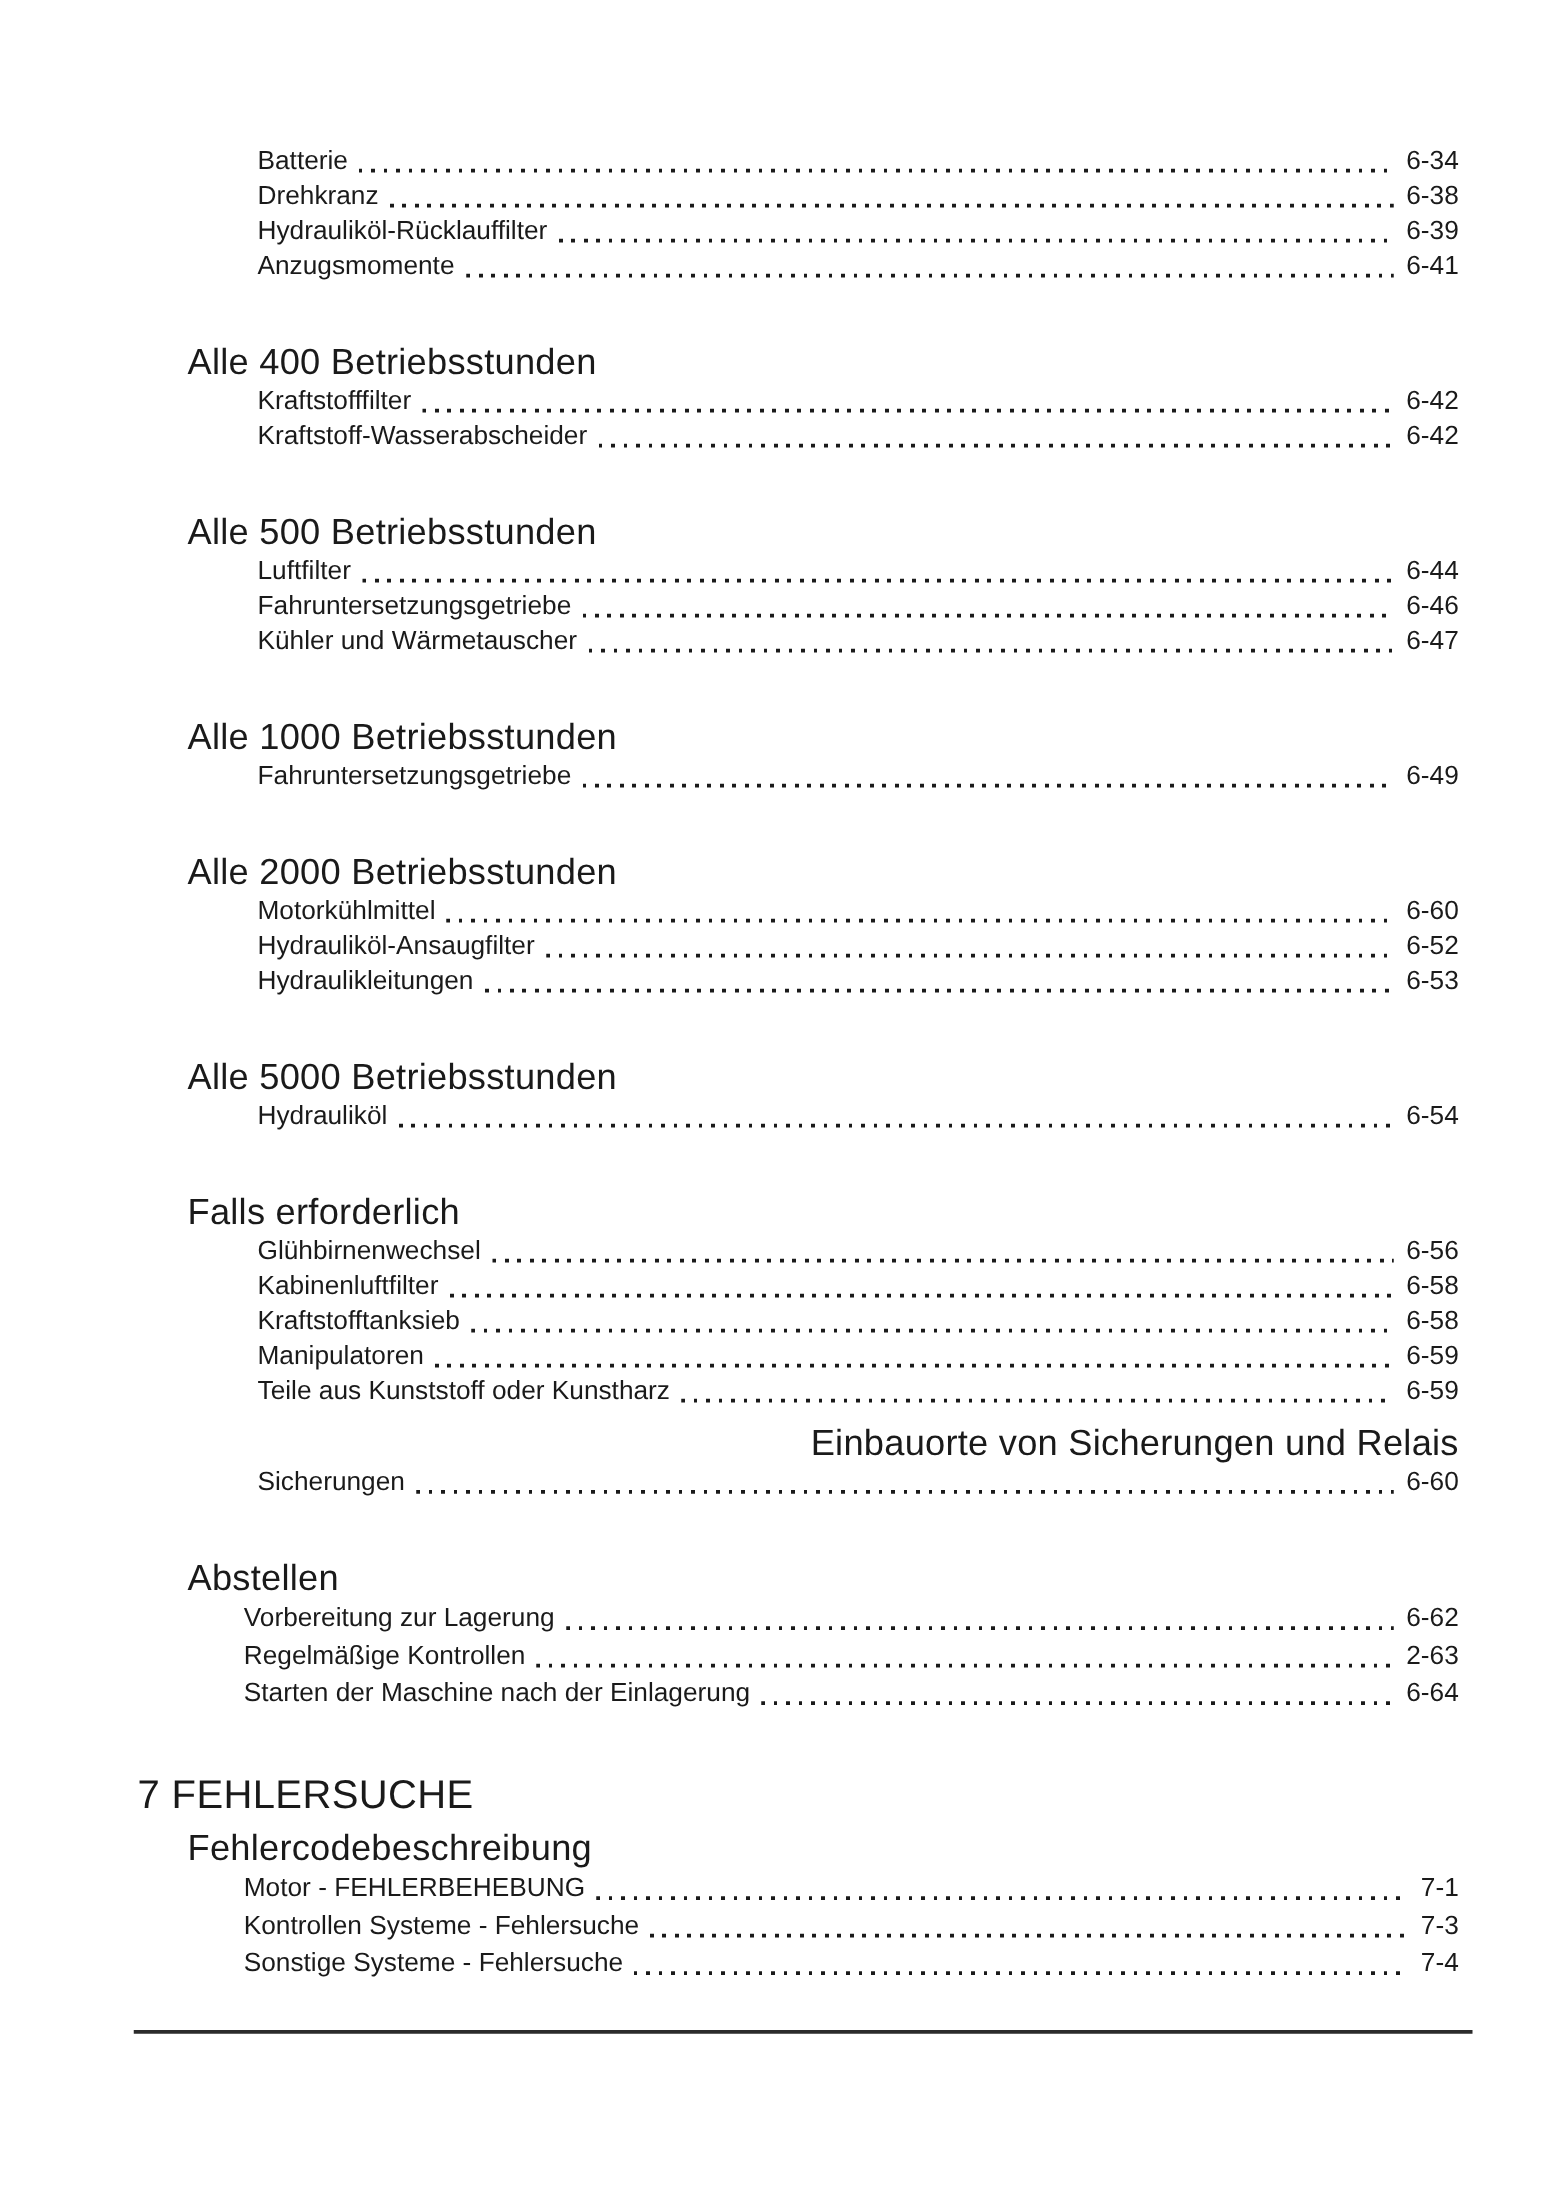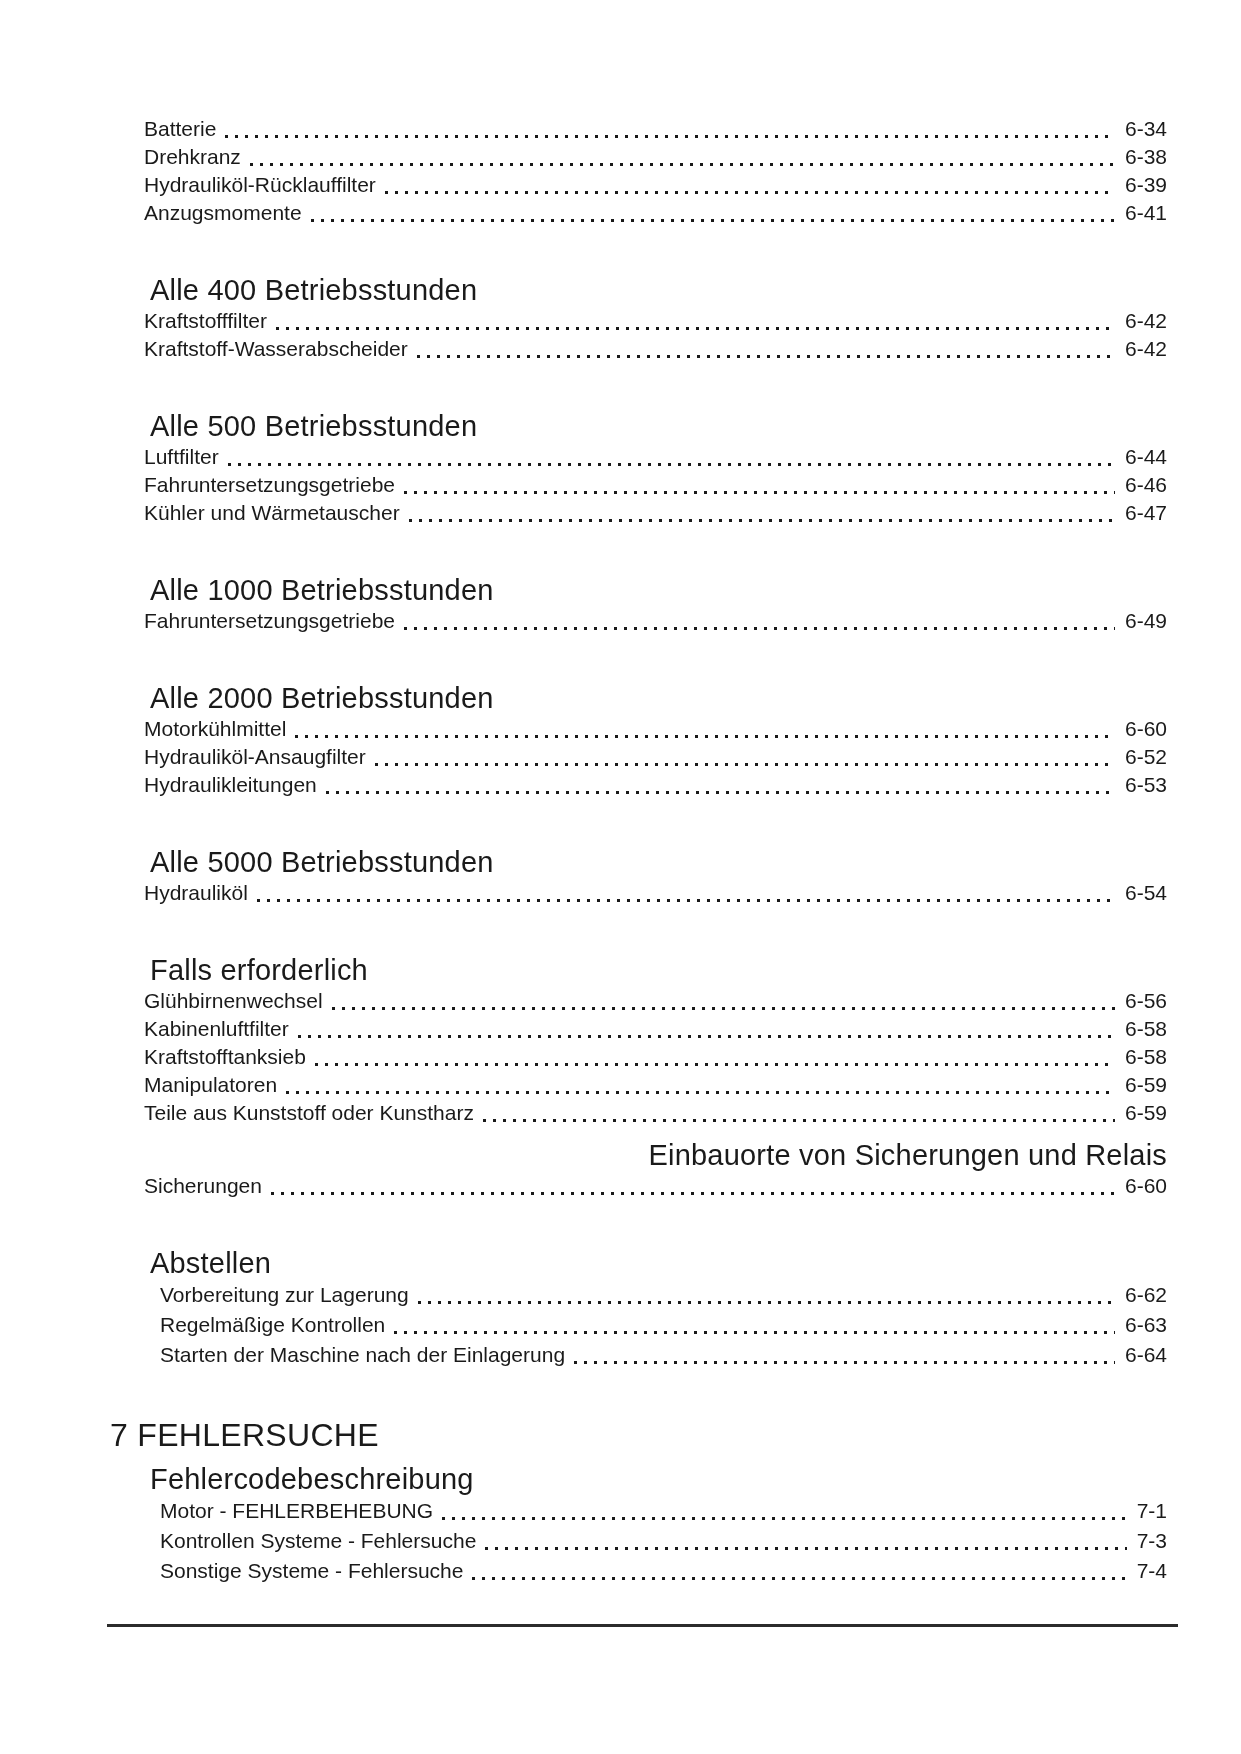--- a/index.html
+++ b/index.html
@@ -30,22 +30,22 @@
     letter-spacing: 0.3px;
     white-space: nowrap;
   }
   .row {
     display: flex;
     align-items: baseline;
     height: 28px;
     line-height: 28px;
     font-size: 21px;
   }
-  .indent-1 .row { margin-left: 34px; }   
-  .indent-2 .row { margin-left: 50px; }  
+  .indent-1 .row { margin-left: 96px; }   
+  .indent-2 .row { margin-left: 85px; }  
   .label { white-space: nowrap; }
   .leader {
     flex: 1 1 auto;
     min-width: 24px;
     height: 3px;
     align-self: flex-end;
     margin: 0 10px 5px 9px;
     background-image: repeating-linear-gradient(to right, #1a1a1a 0 3px, transparent 3px 10px);
   }
   .page { white-space: nowrap; }
@@ -199,21 +199,21 @@
     <section class="section indent-2">
       <div class="sec-heading">Abstellen</div>
       <div class="row">
         <span class="label">Vorbereitung zur Lagerung</span>
         <span class="leader"></span>
         <span class="page">6-62</span>
       </div>
       <div class="row">
         <span class="label">Regelmäßige Kontrollen</span>
         <span class="leader"></span>
-        <span class="page">6-63</span>
+        <span class="page">2-63</span>
       </div>
       <div class="row">
         <span class="label">Starten der Maschine nach der Einlagerung</span>
         <span class="leader"></span>
         <span class="page">6-64</span>
       </div>
     </section>
     <div class="chapter-title">7 FEHLERSUCHE</div>
     <section class="section indent-2">
       <div class="sec-heading">Fehlercodebeschreibung</div>

